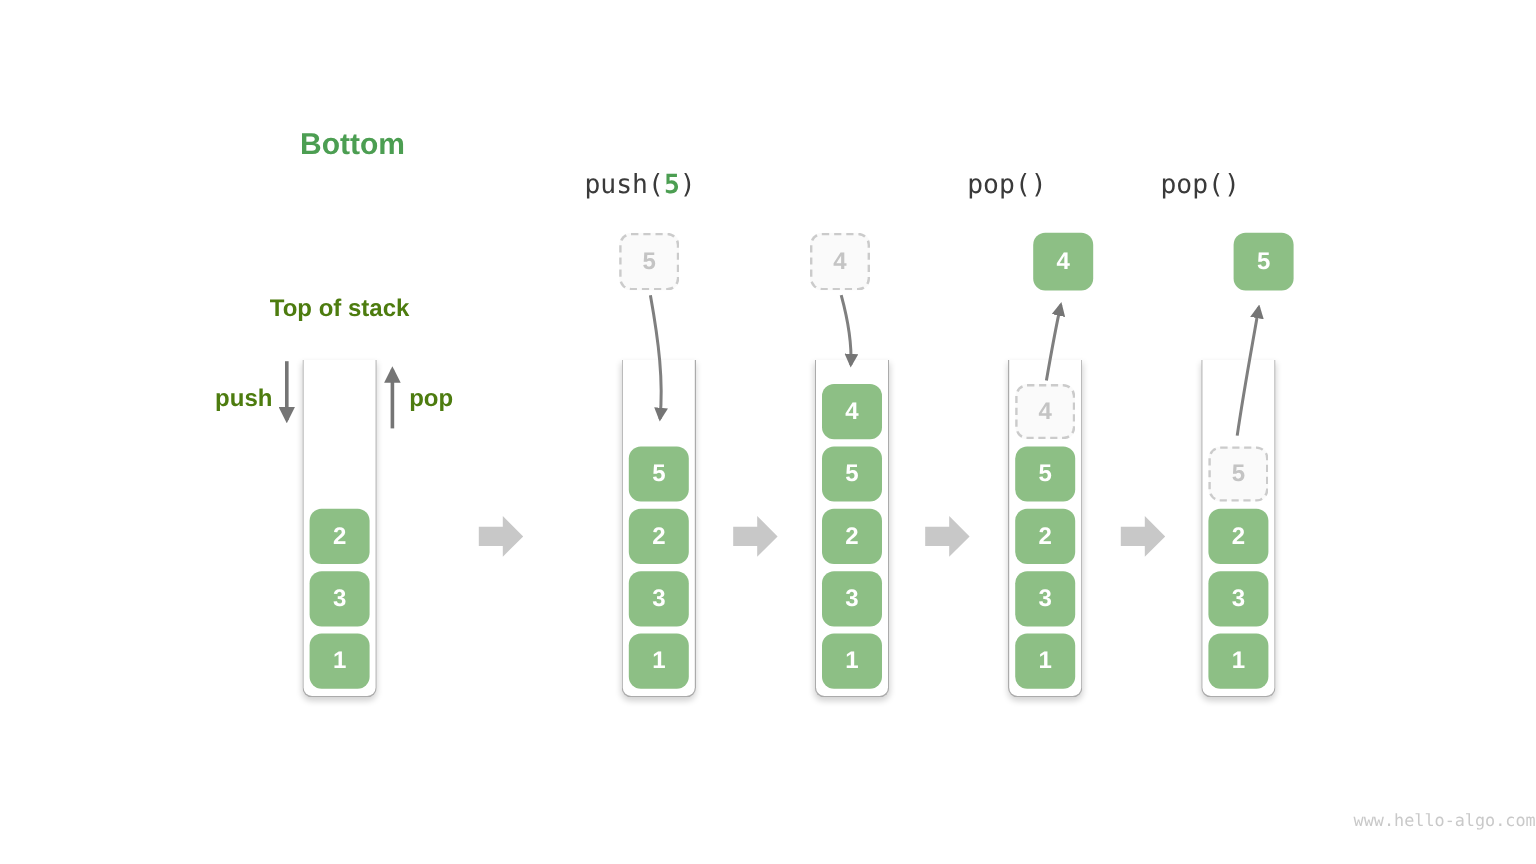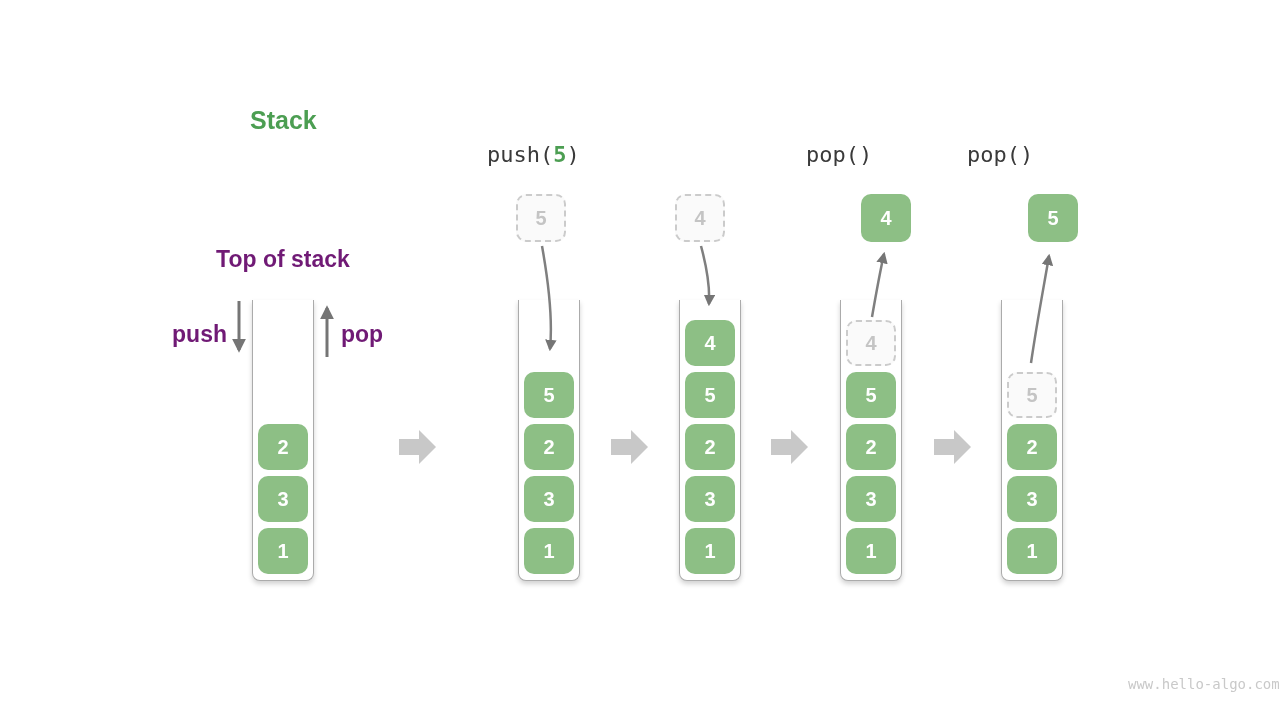--- a/index.html
+++ b/index.html
@@ -1,21 +1,21 @@
 <!DOCTYPE html>
 <html><head>
 <meta charset="utf-8">
 <style>
   html,body{margin:0;padding:0;background:#ffffff;}
   .canvas{position:relative;width:1280px;height:720px;background:#ffffff;overflow:hidden;
           font-family:"Liberation Sans",sans-serif;}
 
   .title{position:absolute;left:250px;top:106px;font-size:25px;font-weight:700;color:#4C9E52;}
 
-  .side-label{position:absolute;font-size:23px;font-weight:700;color:#701a75;}
+  .side-label{position:absolute;font-size:20px;font-weight:700;color:#4d7c0f;}
   .lbl-top{left:183px;top:246px;width:200px;text-align:center;}
   .lbl-bottom{left:183px;top:616px;width:200px;text-align:center;}
   .lbl-push{left:147px;top:321px;width:80px;text-align:right;}
   .lbl-pop{left:341px;top:321px;width:80px;text-align:left;}
 
   .op-label{position:absolute;top:142px;width:160px;
             font-family:"DejaVu Sans Mono",monospace;font-size:22px;color:#3A3A3A;}
   .op-arg{color:#4C9E52;font-weight:700;}
 
   .well{position:absolute;top:300px;width:62px;height:281px;box-sizing:border-box;
@@ -35,21 +35,21 @@
   .overlay{position:absolute;left:0;top:0;z-index:5;pointer-events:none;}
 
   .watermark{position:absolute;left:1128px;top:676px;font-family:"DejaVu Sans Mono",monospace;
              font-size:14px;color:#C9C9C9;}
 </style>
 </head>
 <body>
 
 <div class="canvas">
 
-  <div class="title">Stack</div>
+  <div class="title">Bottom</div>
 
   <div class="side-label lbl-top">Top of stack</div>
   <div class="side-label lbl-push">push</div>
   <div class="side-label lbl-pop">pop</div>
 
   <div class="op-label" style="left:487px;">
     <span>push(</span><span class="op-arg">5</span><span>)</span>
   </div>
   <div class="op-label" style="left:806px;">
     <span>pop()</span><span class="op-arg"></span><span></span>

